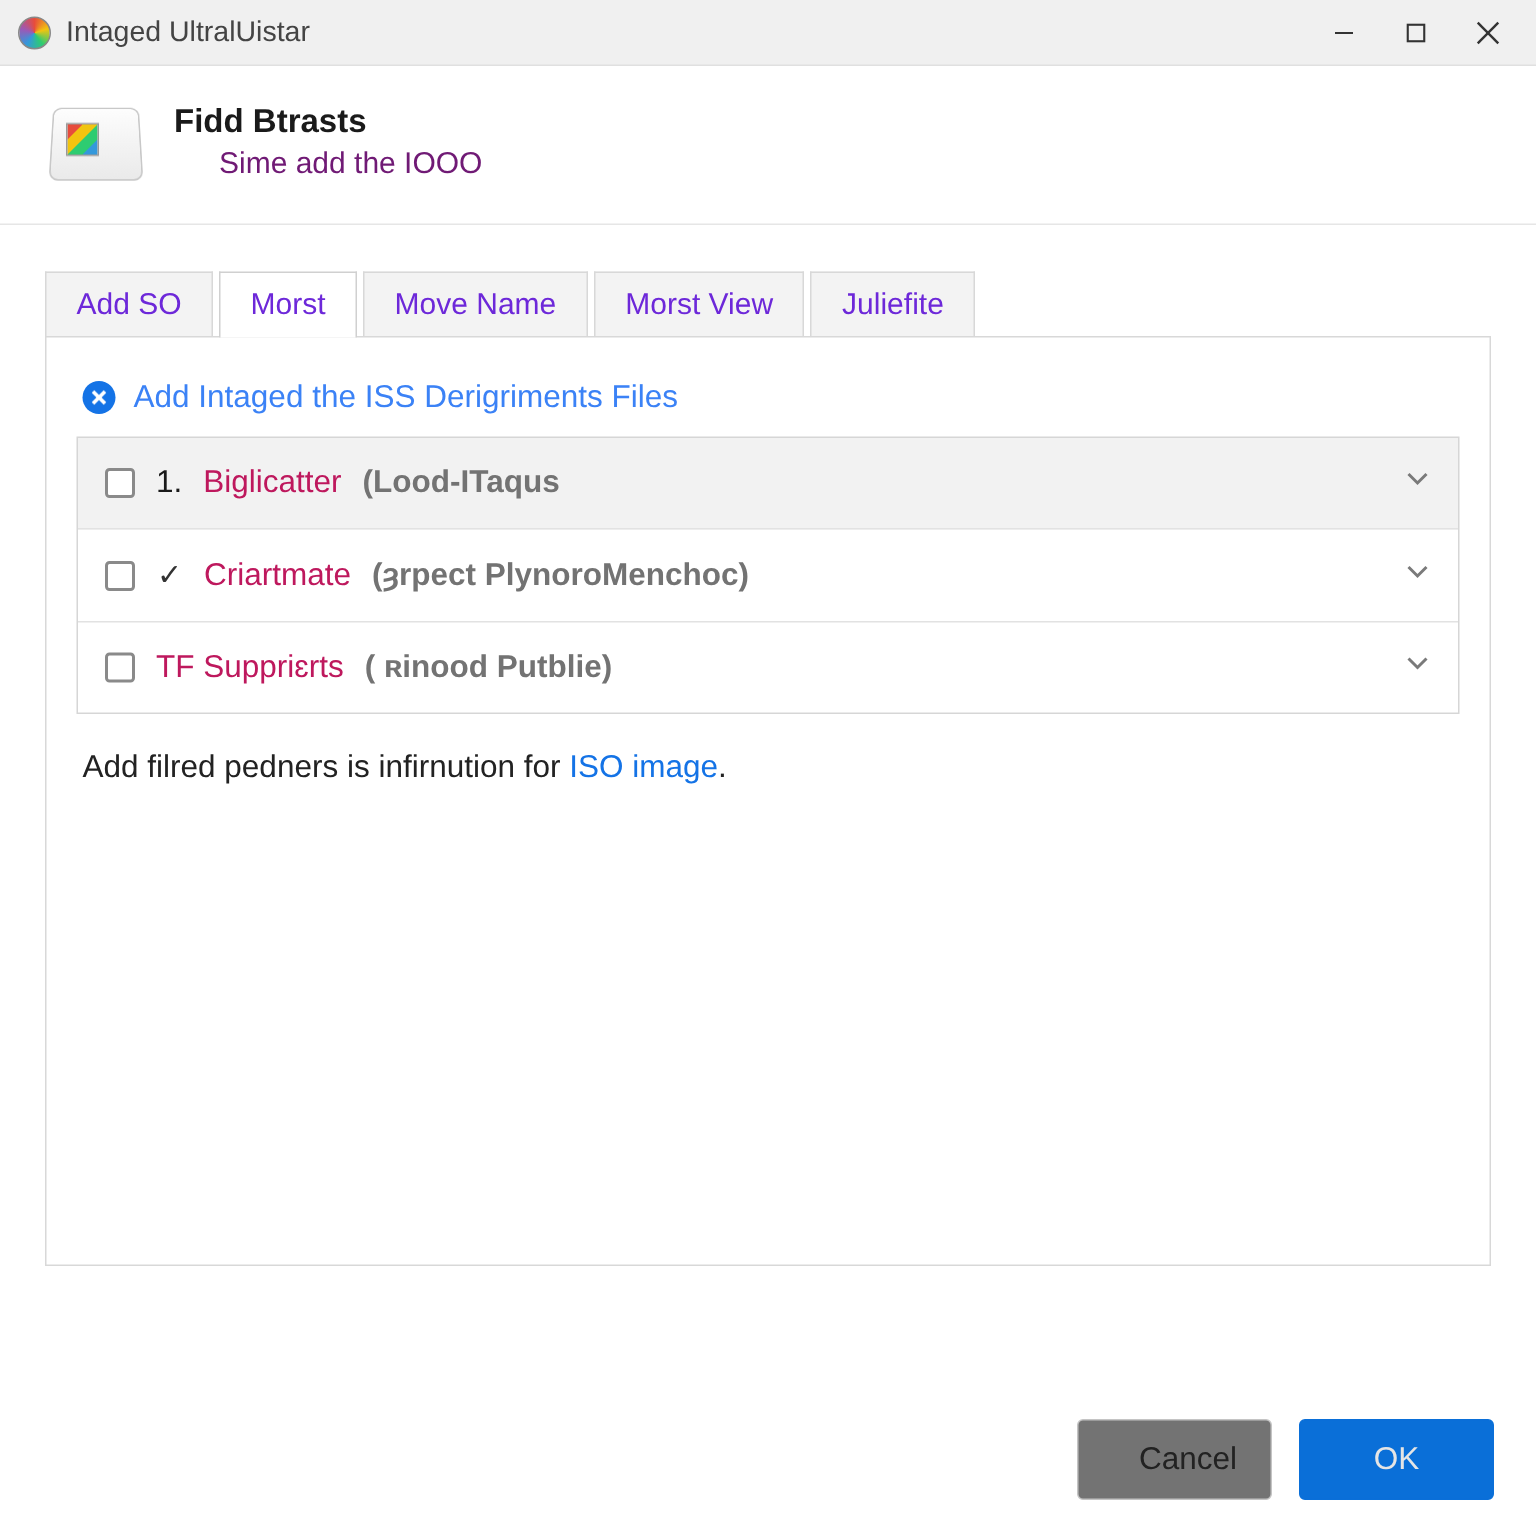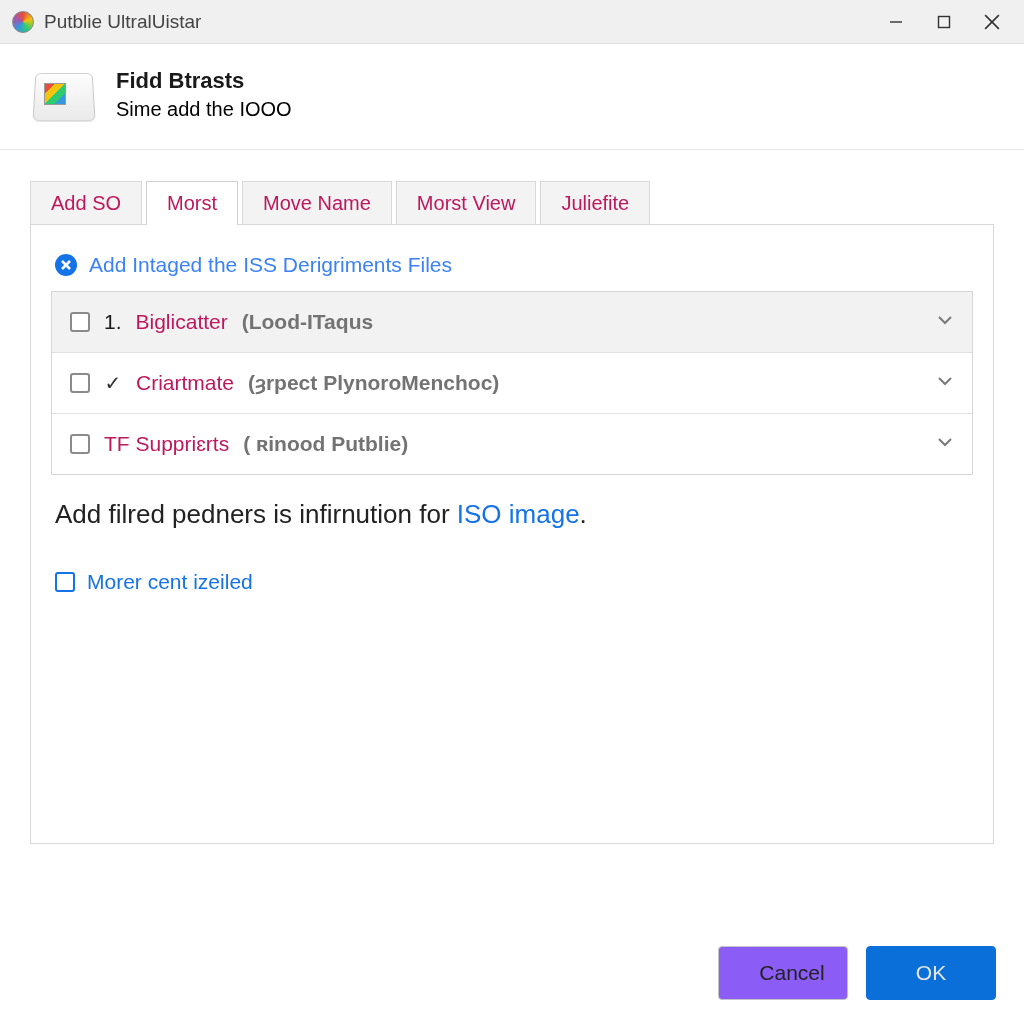--- a/index.html
+++ b/index.html
@@ -32,21 +32,21 @@
     .tb-btn {
       width: 48px; height: 44px;
       display: flex; align-items: center; justify-content: center;
       cursor: pointer;
     }
     .tb-btn svg { width: 14px; height: 14px; stroke: #333; stroke-width: 1.4; fill:none; }
     .tb-btn.close svg { width: 16px; height:16px; }
 
     .header-panel {
       display: flex;
-      align-items: flex-end;
+      align-items: center;
       padding: 24px 34px 28px 34px;
       border-bottom: 1px solid #e6e6e6;
     }
     .header-icon {
       width: 60px; height: 50px;
       margin-right: 22px;
       position: relative;
     }
     .header-icon .disc {
       position:absolute; inset:0;
@@ -55,29 +55,29 @@
       transform: perspective(120px) rotateX(14deg);
     }
     .header-icon .sq {
       position:absolute; left:10px; top:12px;
       width:22px; height:22px;
       background:
         linear-gradient(135deg,#e74c3c 0 25%,#f1c40f 25% 50%,#2ecc71 50% 75%,#3498db 75% 100%);
       border:1px solid #999;
     }
     .header-text .title { font-size: 22px; font-weight: 700; margin-bottom:4px;}
-    .header-text .sub { font-size: 20px; color:#000000; }
+    .header-text .sub { font-size: 20px; color:#701a75;margin-left:30px; }
 
     .body-area { padding: 30px 30px 0 30px; }
 
     .tabstrip { display: flex; }
     .tab {
       padding: 10px 20px;
       font-size: 20px;
-      color: #be185d;
+      color: #6d28d9;
       background: #f3f3f3;
       border: 1px solid #d8d8d8;
       border-bottom: none;
       margin-right: 4px;
       cursor: pointer;
       position: relative;
       top: 1px;
     }
     .tab.active {
       background: #ffffff;
@@ -135,21 +135,21 @@
       color:#333;
       text-align:center;
     }
     .acc-label { color:#be185d; }
     .acc-paren { color:#737373;font-weight:bold; }
     .acc-spacer { flex:1; }
     .chevron svg { width:18px; height:18px; stroke:#7a7a7a; stroke-width:2; fill:none; }
 
     .helper {
       margin-top: 24px;
-      font-size: 26px;
+      font-size: 21px;
       color:#222;
       padding-left:4px;
     }
     .helper .link { color:#1473e6; }
 
     .more-row {
       margin-top: 40px;
       display:flex; align-items:center;
       gap: 12px;
       padding-left:4px;
@@ -166,35 +166,35 @@
     }
     .btn {
       min-width: 130px;
       padding: 14px 0;
       font-size: 21px;
       text-align:center;
       border-radius:4px;
       cursor:pointer;
     }
     .btn.secondary {
-      background:#8b5cf6; color:#222;
+      background:#737373; color:#222;
       border:1px solid #c4c4c4;
       padding-left:18px;
     }
     .btn.primary {
       background:#0a6fd8; color:#e5e5e5;
       border:1px solid #0a6fd8;
     }
   </style>
 </head>
 <body>
 
 <div class="titlebar">
   <div class="titlebar-icon"></div>
-  <div class="titlebar-title">Putblie UltralUistar</div>
+  <div class="titlebar-title">Intaged UltralUistar</div>
   <div class="titlebar-controls">
     <div class="tb-btn">
       <svg viewBox="0 0 14 14">
           <line x1="1" y1="7" x2="13" y2="7"></line>
         </svg>
     </div>
     <div class="tb-btn">
       <svg viewBox="0 0 14 14">
           <rect x="1.5" y="1.5" width="11" height="11"></rect>
         </svg>
@@ -280,24 +280,20 @@
             </svg>
         </span>
       </div>
 
     </div>
 
     <div class="helper">
       <span>Add filred pedners is infirnution for </span><span class="link">ISO image</span><span>.</span>
     </div>
 
-    <div class="more-row">
-      <span class="chk blue"></span>
-      <span class="label">Morer cent izeiled</span>
-    </div>
 
   </div>
 
 </div>
 
 <div class="footer">
   <div class="btn secondary">Cancel</div>
   <div class="btn primary">OK</div>
 </div>
 

